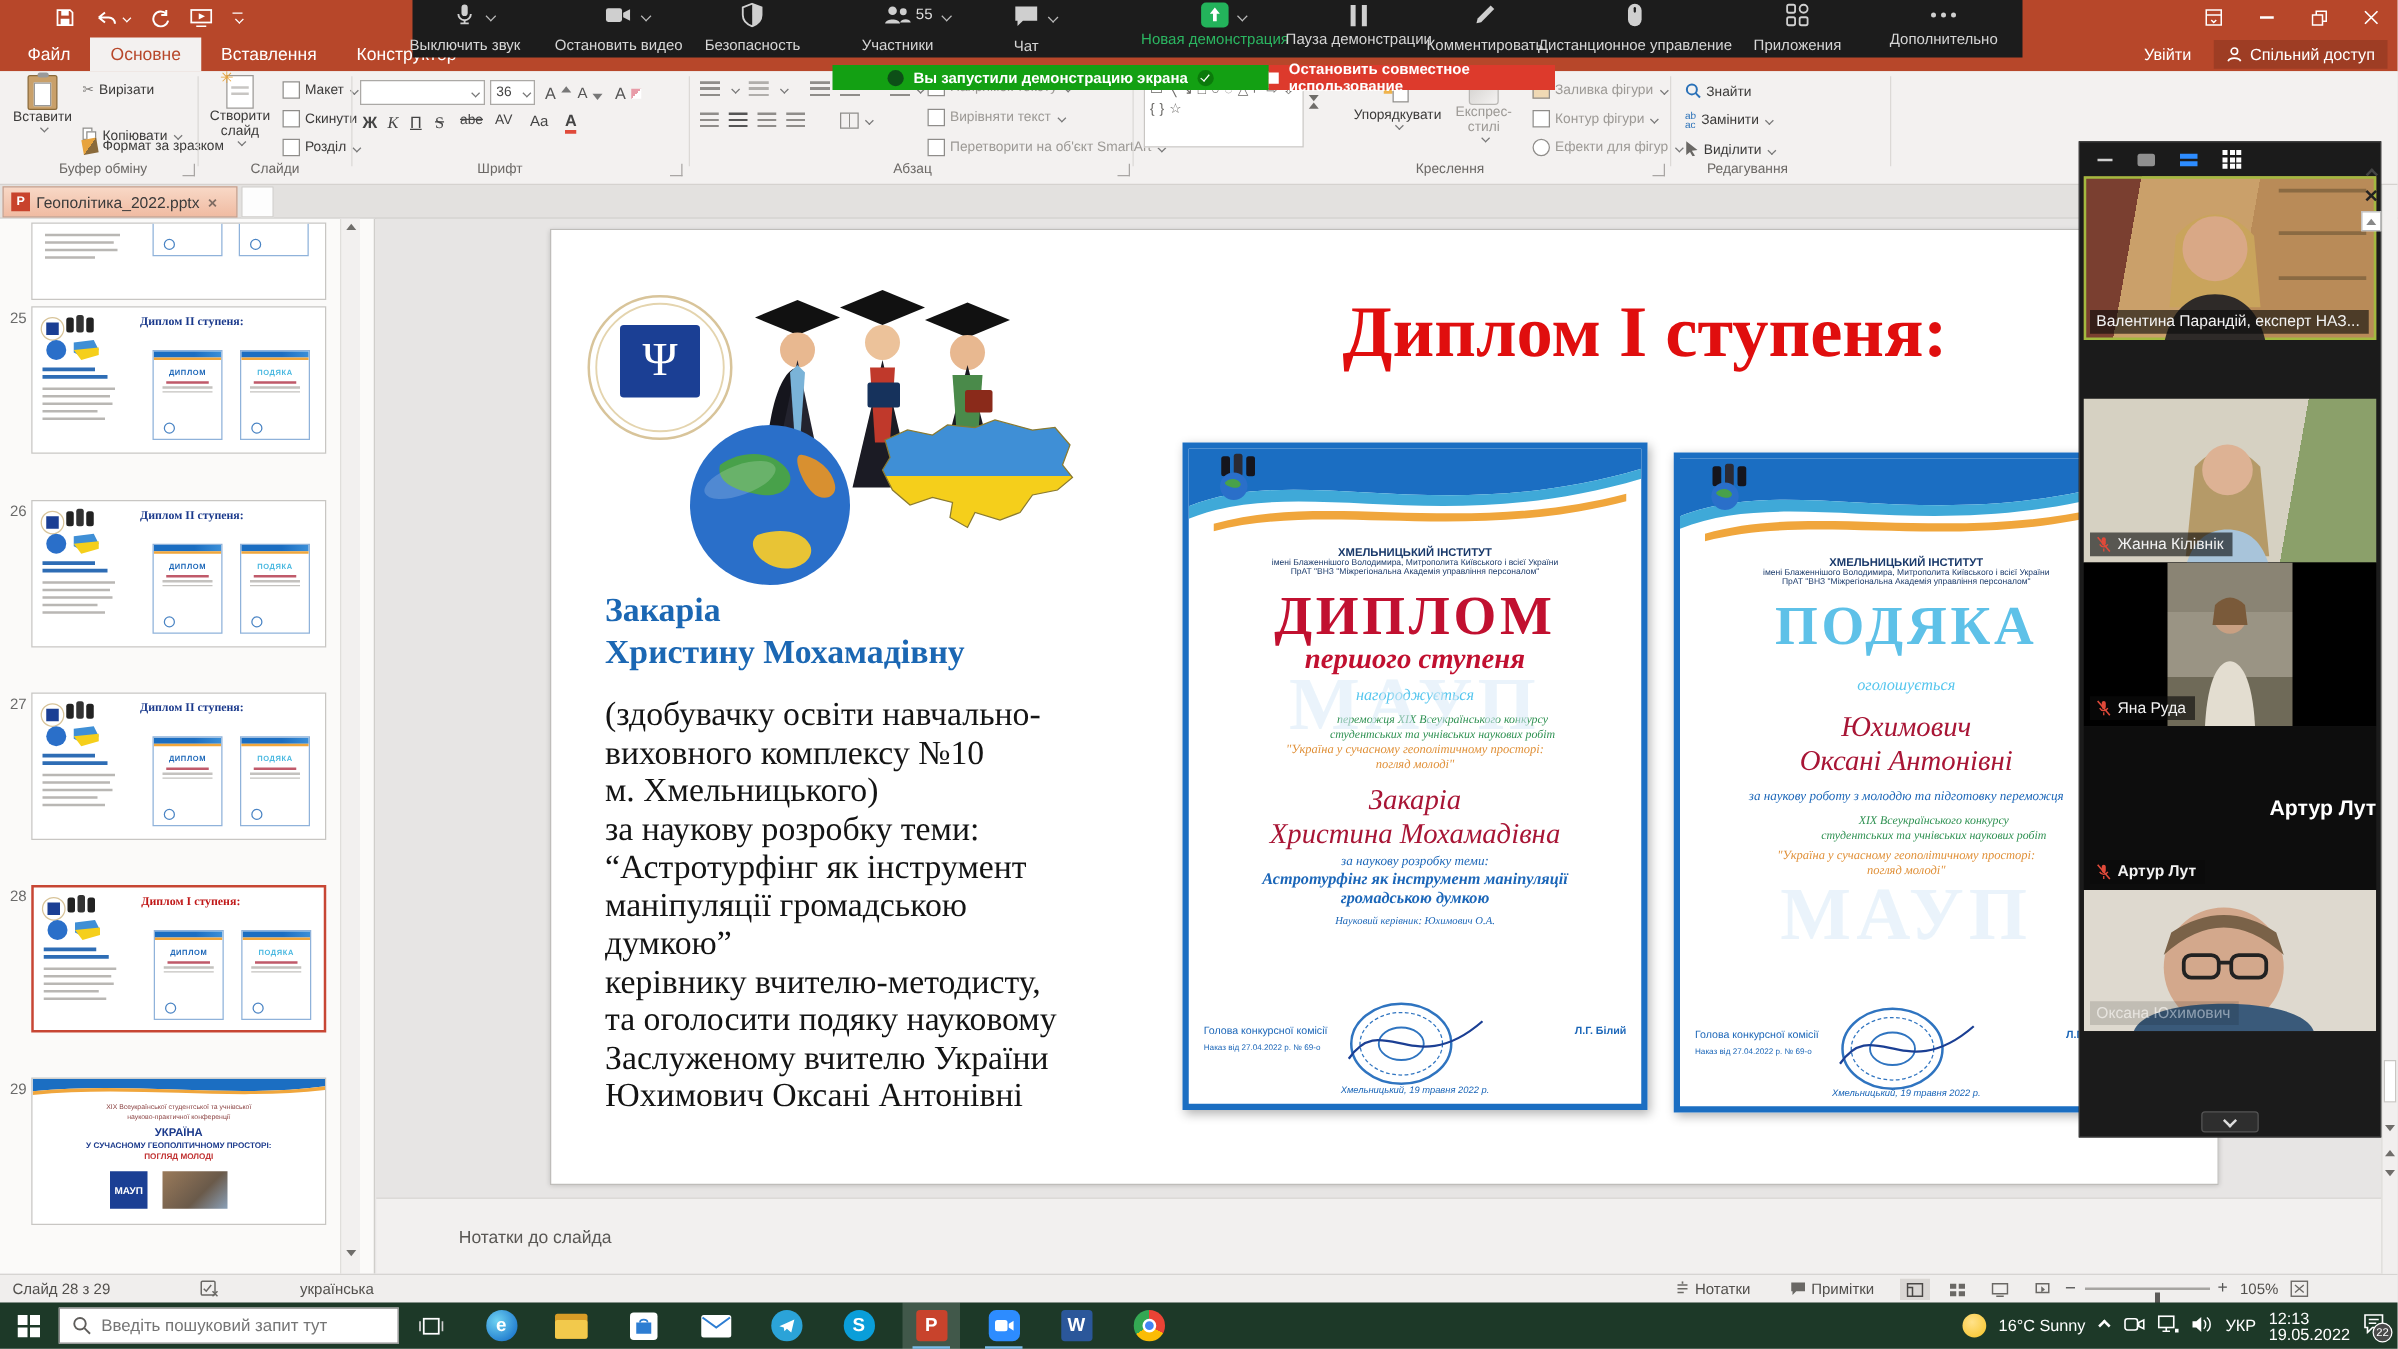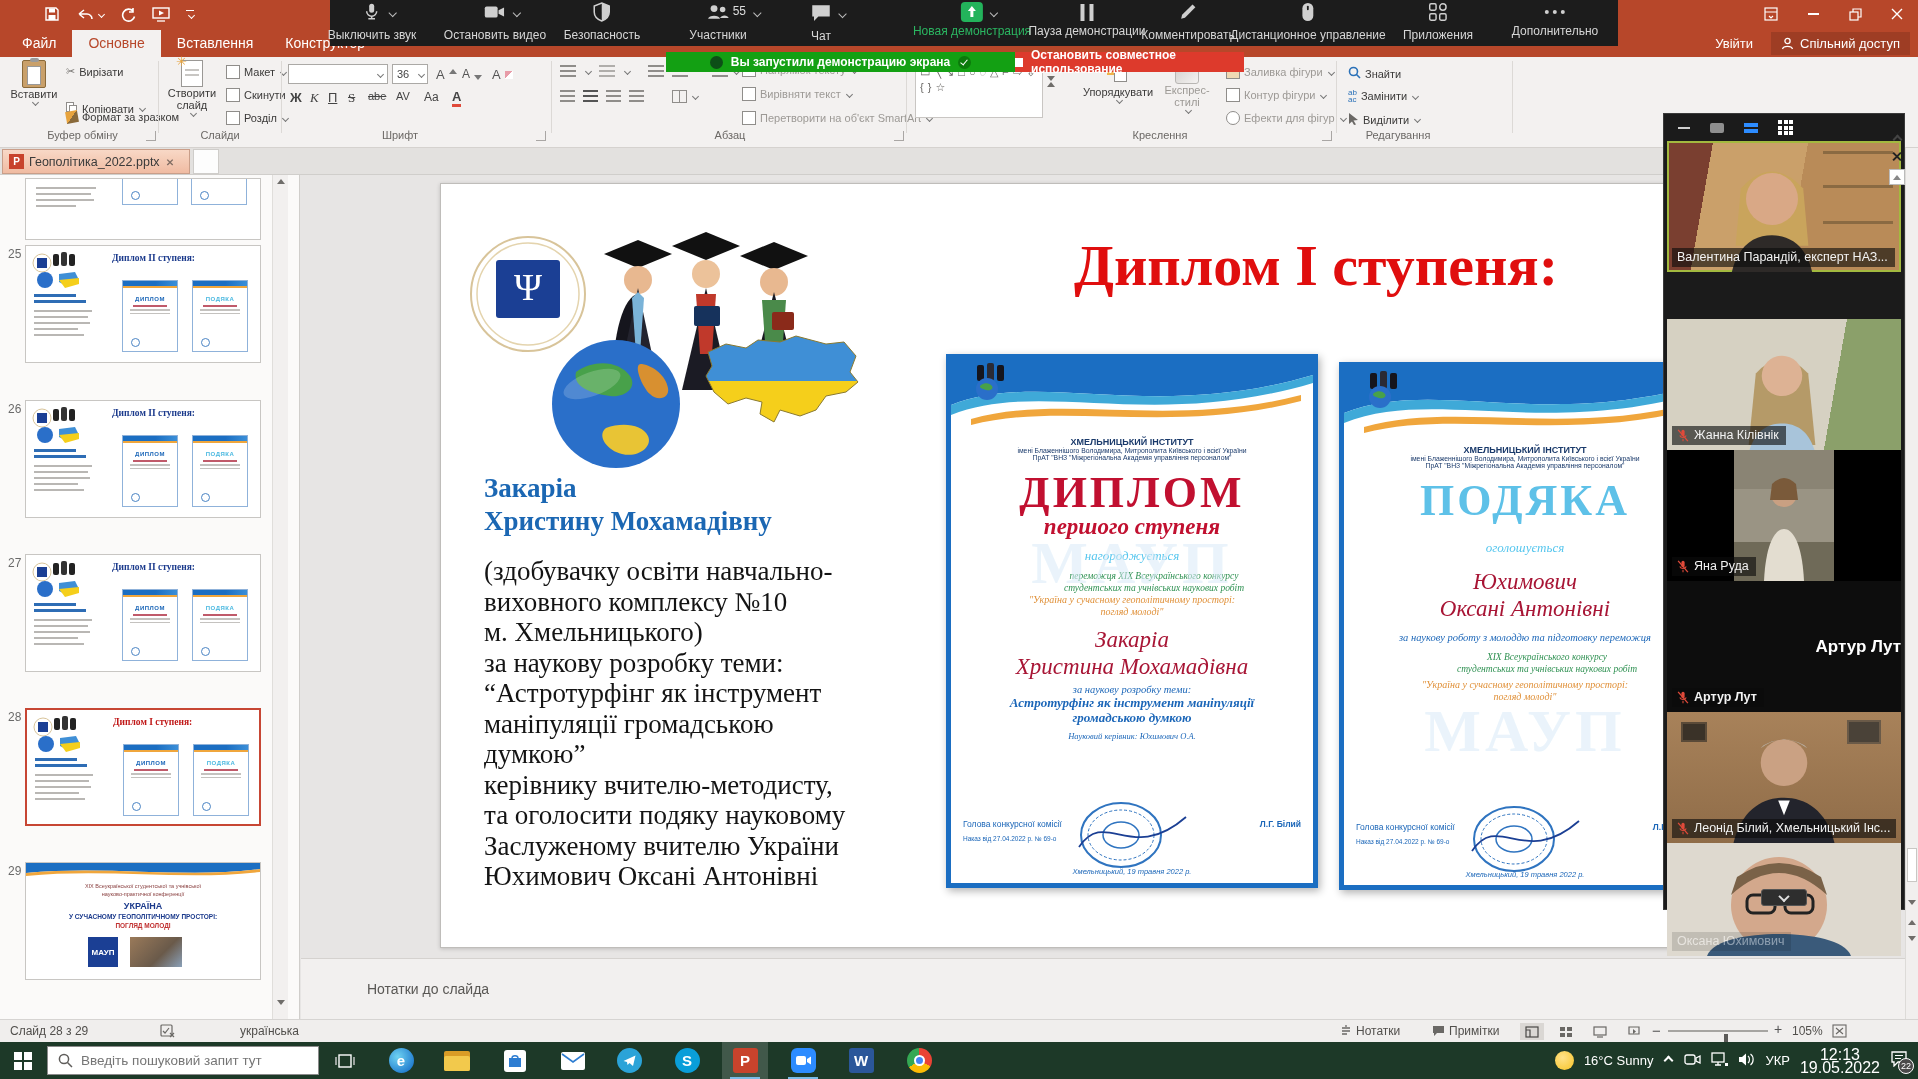--- a/index.html
+++ b/index.html
@@ -112,21 +112,21 @@
 
   
   .taskbar { position:absolute; left:0; top:1042px; width:1918px; height:37px; background:#1D3928; z-index:60; }
   .tb-slot { position:absolute; top:0; width:46px; height:37px; display:flex; align-items:center; justify-content:center; }
   .tb-slot.run::after { content:""; position:absolute; left:8px; bottom:0; width:30px; height:2px; background:#79BBE8; }
   .tb-slot.act { background:rgba(255,255,255,.16); }
   .appic { width:25px; height:25px; border-radius:3px; display:flex; align-items:center; justify-content:center; color:#fff; font-weight:bold; font-size:15px; }
   .search { position:absolute; left:47px; top:4px; width:272px; height:29px; background:#fff; border:1px solid #8a8a8a; display:flex; align-items:center; }
   .search input { border:0; outline:0; font-size:13.5px; color:#4a4a4a; width:220px; font-family:"Liberation Sans",sans-serif; background:transparent; }
   .tray { position:absolute; right:0; top:0; height:37px; display:flex; align-items:center; gap:10px; color:#fff; font-size:13px; padding-right:6px; }
-  .tray .tt { text-align:center; font-size:16px; line-height:13px; }
+  .tray .tt { text-align:left; font-size:13px; line-height:13px; }
 
   
   .zpanel { position:absolute; left:1663px; top:113px; width:242px; height:797px; background:#1B1B1B; border:1px solid #3a3a3a; z-index:70; }
   .zphead { height:27px; display:flex; align-items:center; gap:20px; padding-left:14px; }
   .vtile { position:relative; width:234px; height:131px; margin:0 auto; background:#000; overflow:hidden; }
   .vtile.active { outline:2px solid #A3B93F; outline-offset:-2px; }
   .vname { position:absolute; left:5px; bottom:5px; background:rgba(12,12,12,.62); color:#F2F2F2; font-size:12.5px; padding:2px 7px 3px 5px; display:flex; align-items:center; gap:5px; max-width:224px; white-space:nowrap; overflow:hidden; }
   .vname.faint { opacity:.45; background:rgba(12,12,12,.3); }
   .micoff { width:12px; height:13px; flex:none; }
   .chevbtn { position:absolute; left:50%; transform:translateX(-50%); bottom:3px; width:46px; height:17px; background:#2E2E2E; border:1px solid #555; border-radius:3px; display:flex; align-items:center; justify-content:center; }
@@ -1133,38 +1133,20 @@
     <div class="vname">
       <svg class="micoff" viewBox="0 0 14 16">
           <rect x="5" y="1" width="4" height="8" rx="2" fill="#E04A3A"></rect>
           <path d="M3 8 a4.5 4.5 0 0 0 8 0 M7 12 v3" stroke="#E04A3A" stroke-width="1.3" fill="none"></path>
           <path d="M1 1 L13 15" stroke="#E04A3A" stroke-width="1.6"></path>
         </svg>
       <span>Артур Лут</span>
     </div>
   </div>
 
-  <div class="vtile" style="background:linear-gradient(#A8825A,#8F6C48);">
-    <span style="position:absolute;left:14px;top:10px;width:26px;height:20px;background:#3a3228;border:2px solid #5a4a38;"></span>
-    <span style="position:absolute;right:20px;top:8px;width:34px;height:24px;background:#4a4238;border:2px solid #6a5a48;"></span>
-    <svg width="150" height="131" viewBox="0 0 100 90" style="position:absolute;left:42px;top:10px;">
-      <circle cx="50" cy="28" r="16" fill="#CAA183"></circle>
-      <path d="M34 18 q16 -12 32 0 l-2 -2 q-14 -8 -28 0z" fill="#B9B2A8"></path>
-      <path d="M14 90 c4 -28 20 -38 36 -38 s32 10 36 38z" fill="#23242C"></path>
-      <path d="M46 54 l4 10 4 -10z" fill="#fff"></path>
-    </svg>
-    <div class="vname">
-      <svg class="micoff" viewBox="0 0 14 16">
-          <rect x="5" y="1" width="4" height="8" rx="2" fill="#E04A3A"></rect>
-          <path d="M3 8 a4.5 4.5 0 0 0 8 0 M7 12 v3" stroke="#E04A3A" stroke-width="1.3" fill="none"></path>
-          <path d="M1 1 L13 15" stroke="#E04A3A" stroke-width="1.6"></path>
-        </svg>
-      <span>Леонід Білий, Хмельницький Інс...</span>
-    </div>
-  </div>
 
   <div class="vtile" style="height:113px;">
     <div style="position:absolute;inset:0;background:#DED9CF;"></div>
     <svg width="234" height="113" viewBox="0 0 234 113" style="position:absolute;left:0;top:0;">
       <circle cx="112" cy="62" r="48" fill="#D3A88C"></circle>
       <path d="M64 52 q48 -44 96 0 l-6 -18 q-42 -28 -84 0z" fill="#7A6248"></path>
       <rect x="80" y="52" width="28" height="18" rx="6" fill="none" stroke="#222" stroke-width="3"></rect>
       <rect x="118" y="52" width="28" height="18" rx="6" fill="none" stroke="#222" stroke-width="3"></rect>
       <path d="M108 58 h10" stroke="#222" stroke-width="3"></path>
       <path d="M40 113 c6 -16 40 -22 72 -22 s66 6 72 22z" fill="#3A5A7A"></path>

